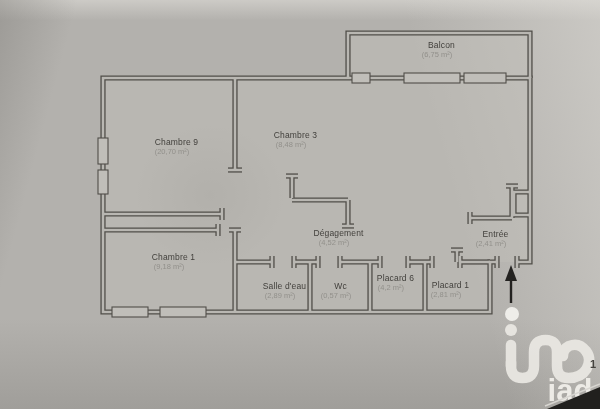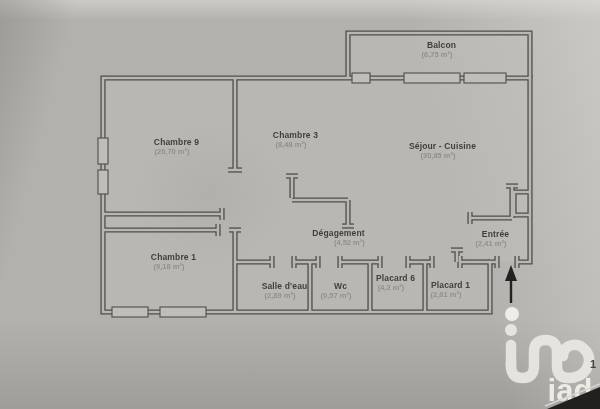--- a/index.html
+++ b/index.html
@@ -12,28 +12,28 @@
       linear-gradient(180deg, rgba(230,228,223,.5) 0%, rgba(230,228,223,0) 5%, rgba(0,0,0,0) 78%, rgba(110,108,104,.28) 100%),
       #b3b1ad;
   }
   #smudge{
     position:absolute;left:130px;top:120px;width:160px;height:150px;
     background:radial-gradient(ellipse at center, rgba(90,88,84,.16), rgba(90,88,84,0) 70%);
     pointer-events:none;
   }
   svg{position:absolute;left:0;top:0;}
   .room-label{position:absolute;transform:translateX(-50%);text-align:center;white-space:nowrap;}
-  .room-name{font-size:8.5px;font-weight:700;color:#413f3b;letter-spacing:.15px;line-height:10px;margin-left:9px;}
-  .room-area{font-size:7.5px;font-weight:700;color:#92908b;line-height:9px;}
+  .room-name{font-size:8.5px;font-weight:400;color:#413f3b;letter-spacing:.15px;line-height:10px;margin-left:9px;}
+  .room-area{font-size:7.5px;font-weight:400;color:#92908b;line-height:9px;}
   #lbl-balcon   {left:437px;top:40px;}
   #lbl-chambre2 {left:172px;top:137px;}
   #lbl-chambre3 {left:291px;top:130px;}
   #lbl-sejour   {left:438px;top:141px;}
   #lbl-chambre1 {left:169px;top:252px;}
-  #lbl-degagement{left:334px;top:228px;text-align:right;}
+  #lbl-degagement{left:334px;top:228px;}
   #lbl-entree   {left:491px;top:229px;}
   #lbl-salle-eau{left:280px;top:281px;}
   #lbl-wc       {left:336px;top:281px;}
   #lbl-placard2 {left:391px;top:273px;}
   #lbl-placard1 {left:446px;top:280px;}
 </style>
 </head>
 <body>
 
 <div id="stage">
@@ -173,24 +173,20 @@
     <div class="room-area">(6,75 m²)</div>
   </div>
   <div class="room-label" id="lbl-chambre2">
     <div class="room-name">Chambre 9</div>
     <div class="room-area">(20,70 m²)</div>
   </div>
   <div class="room-label" id="lbl-chambre3">
     <div class="room-name">Chambre 3</div>
     <div class="room-area">(8,48 m²)</div>
   </div>
-  <div class="room-label" id="lbl-sejour">
-    <div class="room-name">Séjour - Cuisine</div>
-    <div class="room-area">(30,85 m²)</div>
-  </div>
   <div class="room-label" id="lbl-chambre1">
     <div class="room-name">Chambre 1</div>
     <div class="room-area">(9,18 m²)</div>
   </div>
   <div class="room-label" id="lbl-degagement">
     <div class="room-name">Dégagement</div>
     <div class="room-area">(4,52 m²)</div>
   </div>
   <div class="room-label" id="lbl-entree">
     <div class="room-name">Entrée</div>

